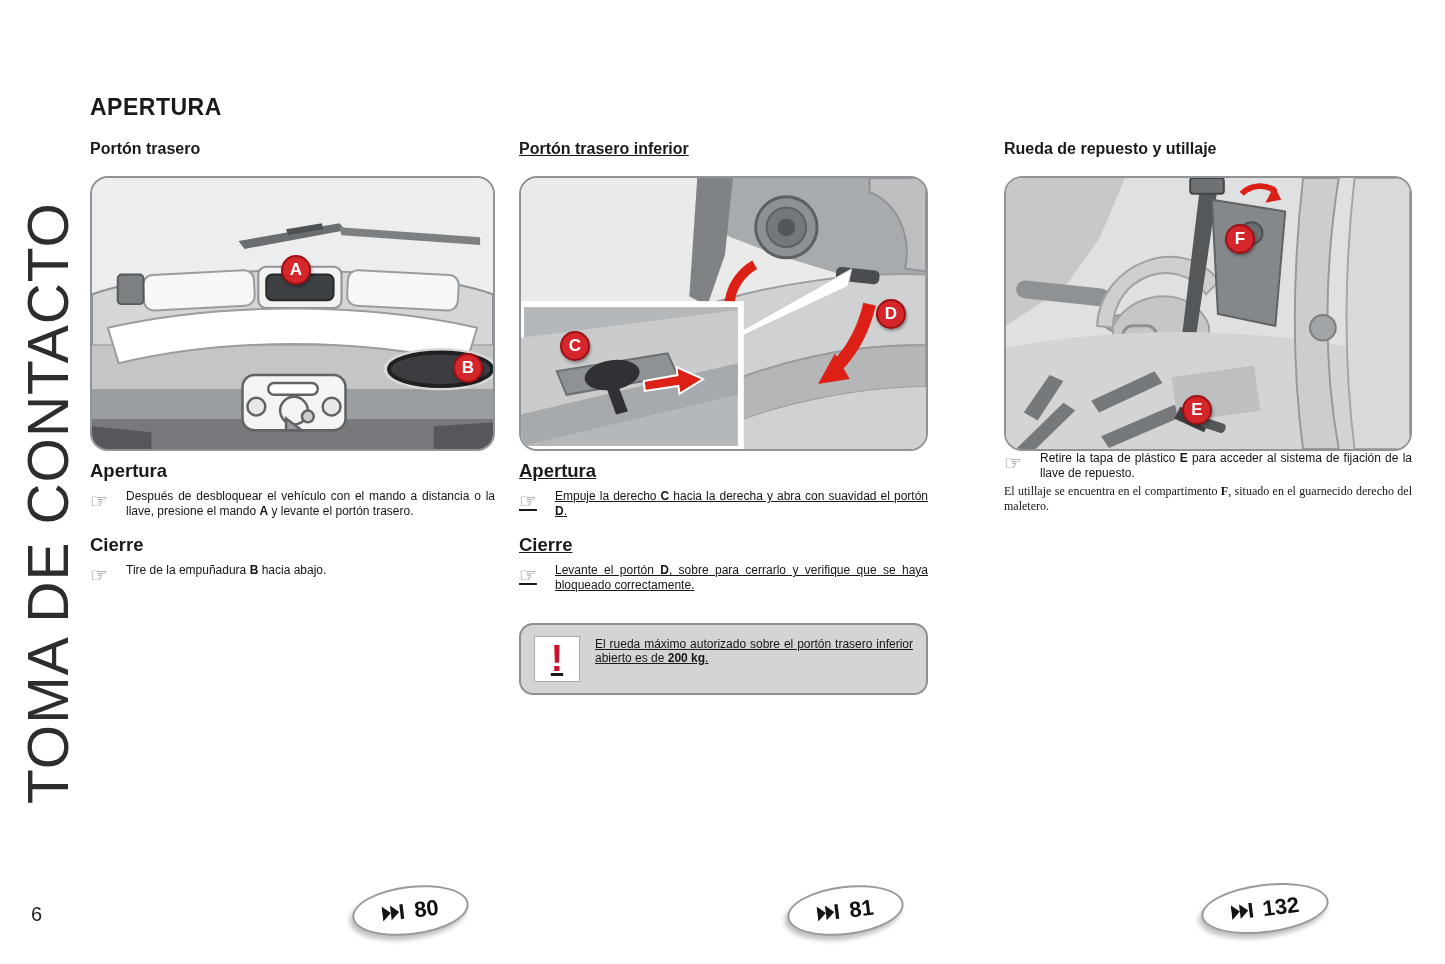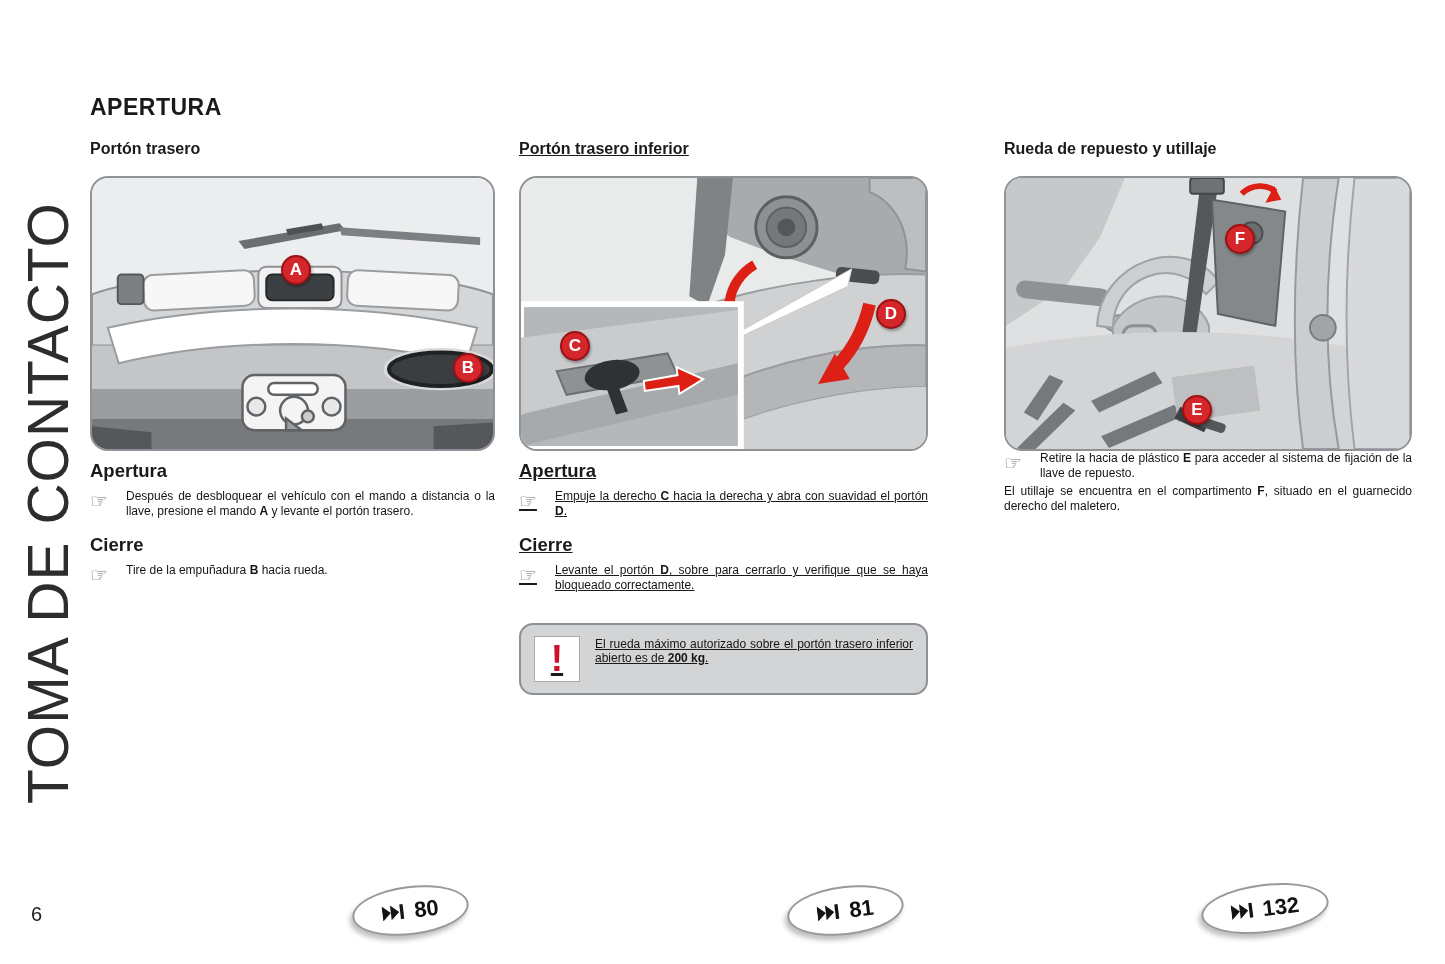--- a/index.html
+++ b/index.html
@@ -40,21 +40,21 @@
   .c1-m0 { left:189px; top:77px; }  .c1-m1 { left:361px; top:175px; }
   .c2-m0 { left:39px;  top:153px; } .c2-m1 { left:355px; top:121px; }
   .c3-m0 { left:219px; top:46px; }  .c3-m1 { left:176px; top:217px; }
   .sec-title { font-size:18.5px; font-weight:bold; margin:16px 0 7px; }
   .sec-title.first { margin-top:9px; }
   .bullet { display:flex; gap:12px; margin-bottom:4px; }
   .hand { flex:0 0 24px; font-size:20px; color:#6b6b6b; line-height:1; padding-top:2px; }
   .btext, .plain-text {
     font-size:12px; line-height:1.22; text-align:justify; color:#151515;
   }
-  .plain-text { margin-top:2px; }
+  .plain-text { margin-top:2px;font-family:Liberation Serif, serif; }
   
   .note {
     margin-top:30px; background:#d3d4d5; border:2px solid #8e9194; border-radius:14px;
     padding:11px 13px; display:flex; gap:15px; align-items:flex-start;
   }
   .note-icon {
     flex:none; width:46px; height:46px; background:#ffffff; border:1px solid #a8aaac;
     display:flex; align-items:center; justify-content:center;
     font-size:37px; font-weight:bold; color:#ce0f2d;
   }
@@ -115,21 +115,21 @@
     <div class="marker c1-m1">B</div>
   </div>
   <h3 class="sec-title first">Apertura</h3>
   <div class="bullet">
     <span class="hand">☞</span>
     <p class="btext"><span>Después de desbloquear el vehículo con el mando a distancia o la llave, presione el mando </span><b>A</b><span> y levante el portón trasero.</span></p>
   </div>
   <h3 class="sec-title">Cierre</h3>
   <div class="bullet">
     <span class="hand">☞</span>
-    <p class="btext"><span>Tire de la empuñadura </span><b>B</b><span> hacia rueda.</span></p>
+    <p class="btext"><span>Tire de la empuñadura </span><b>B</b><span> hacia abajo.</span></p>
   </div>
 </section>
 
 <section class="column col-2">
   <h2 class="col-heading">Portón trasero inferior</h2>
   <div class="figure">
     <svg viewBox="0 0 409 275" preserveAspectRatio="none">
       <rect width="409" height="275" fill="#e9eaea"></rect>
       <path d="M178,0 L409,0 L409,118 L330,100 L258,78 L212,60 L178,40 Z" fill="#a8abad"></path>
       <path d="M178,0 L214,0 L206,78 L188,130 L170,120 Z" fill="#808386"></path>
@@ -203,21 +203,21 @@
       <path d="M238,16 C248,6 264,6 272,14" fill="none" stroke="#dd2016" stroke-width="6"></path>
       <path d="M278,22 L262,25 L271,8 Z" fill="#dd2016"></path>
       <path d="M176,232 L206,246 L200,258 L170,244 Z" fill="#3e4144"></path>
       <rect x="196" y="246" width="26" height="10" rx="4" fill="#55585b" transform="rotate(18 209 251)"></rect>
     </svg>
     <div class="marker c3-m0">F</div>
     <div class="marker c3-m1">E</div>
   </div>
   <div class="bullet">
     <span class="hand">☞</span>
-    <p class="btext"><span>Retire la hacia de plástico </span><b>E</b><span> para acceder al sistema de fijación de la llave de repuesto.</span></p>
+    <p class="btext"><span>Retire la tapa de plástico </span><b>E</b><span> para acceder al sistema de fijación de la llave de repuesto.</span></p>
   </div>
   <p class="plain-text"><span>El utillaje se encuentra en el compartimento </span><b>F</b><span>, situado en el guarnecido derecho del maletero.</span></p>
 </section>
 
 <div class="badge badge-1">
   <svg class="skip-icon" viewBox="0 0 24 16">
     <polygon points="0,0 9,8 0,16" fill="#141414"></polygon>
     <polygon points="9,0 18,8 9,16" fill="#141414"></polygon>
     <rect x="19" y="0" width="3.5" height="16" fill="#141414"></rect>
   </svg>

